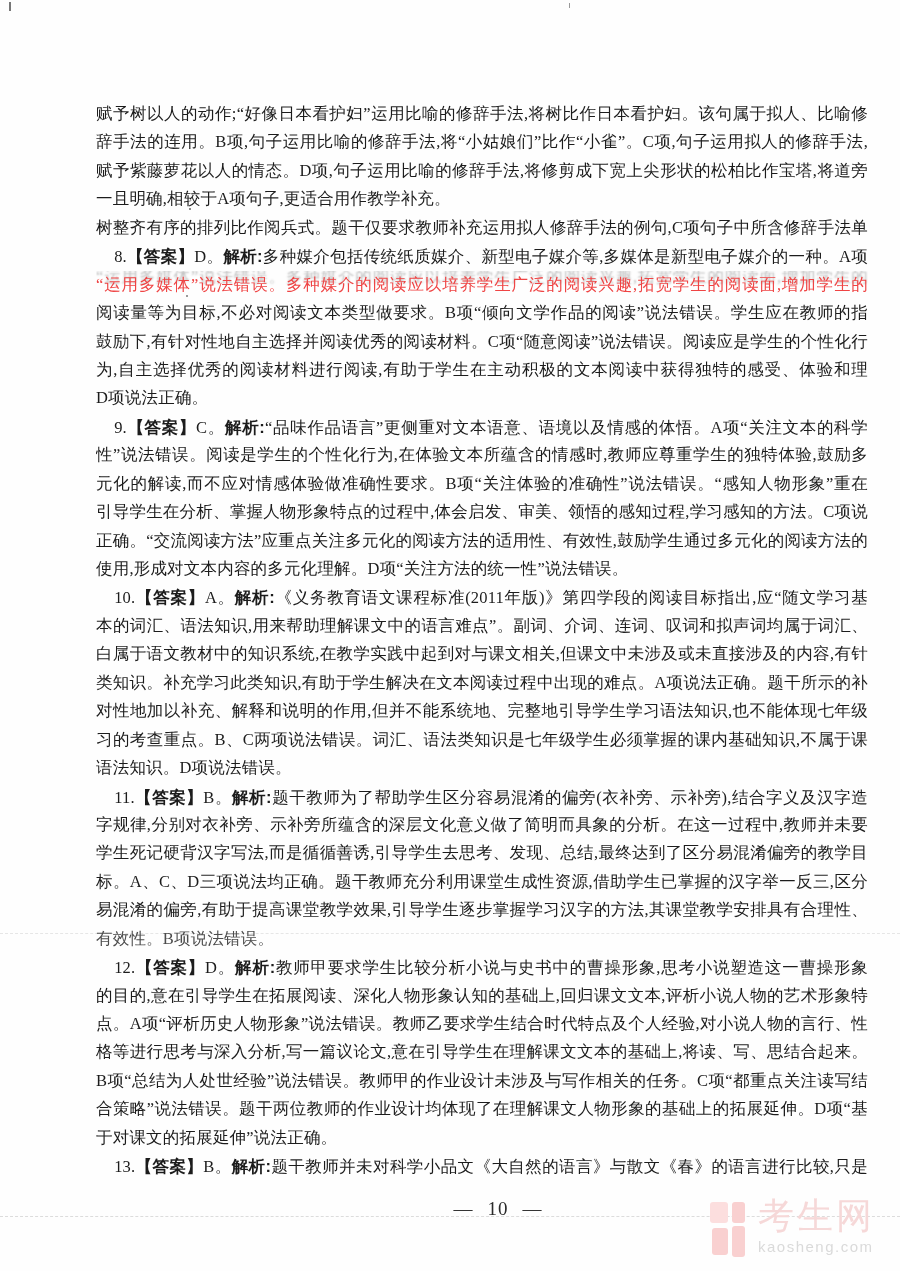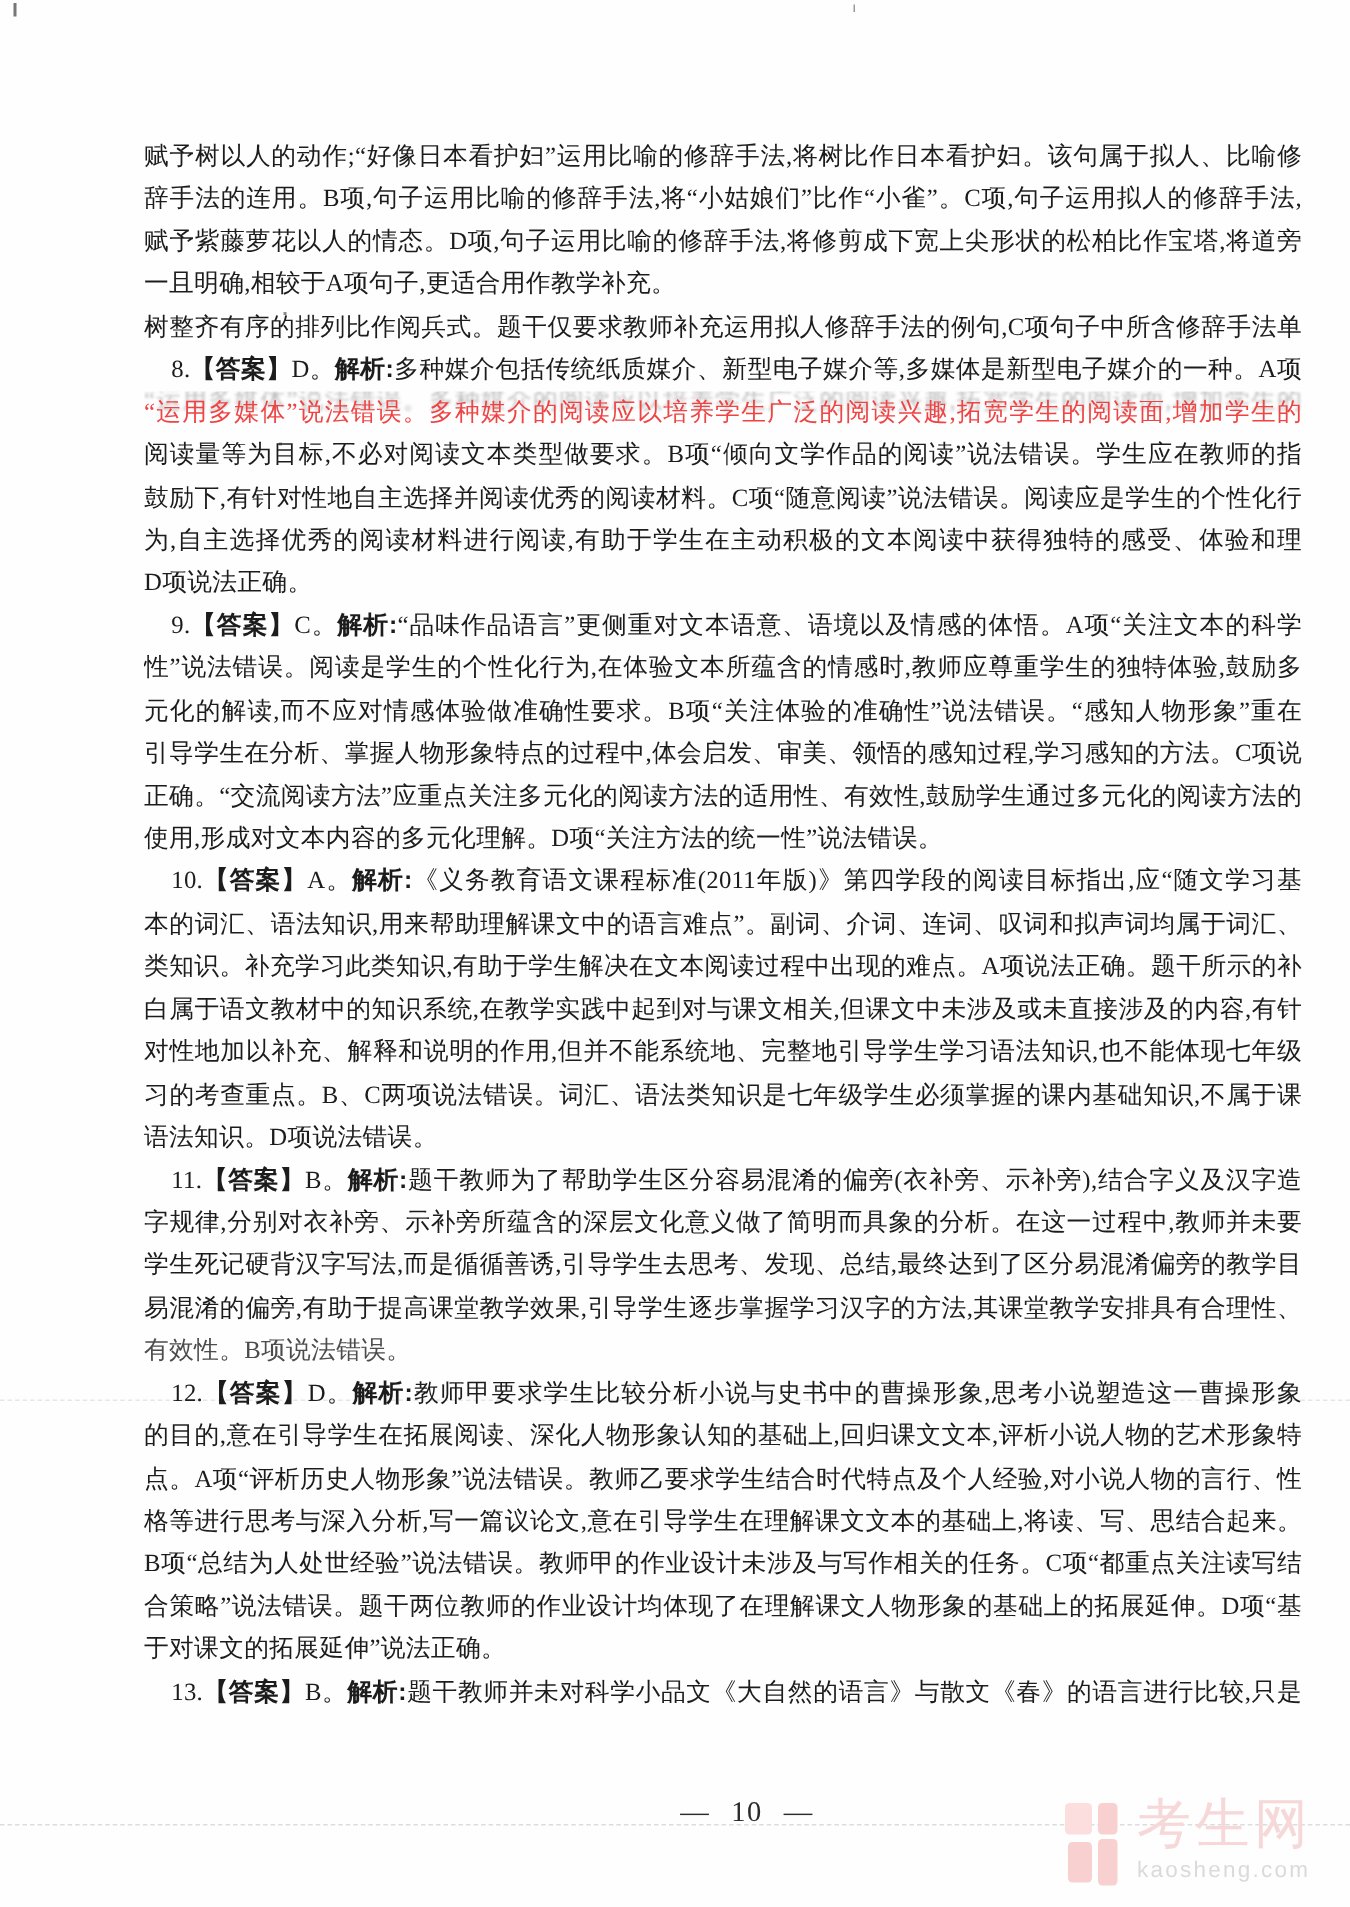--- a/index.html
+++ b/index.html
@@ -2,21 +2,21 @@
 <html><head>
 <meta charset="utf-8">
 <style>
   html,body { margin:0; padding:0; background:#ffffff; }
   .page {
     position:relative; width:900px; height:1271px;
     background:#fefefe; overflow:hidden;
     font-family:"Liberation Serif","DejaVu Serif",serif;
     color:#1c1c1c;
   }
-  .doc { position:absolute; left:96px; top:90px; width:772px; }
+  .doc { position:absolute; left:96px; top:100px; width:772px; }
   .para { margin:0; padding:0; }
   .line {
     font-size:16.5px; line-height:28.45px; height:28.45px;
     text-align:justify; text-align-last:justify;
     overflow:hidden; white-space:normal;
     letter-spacing:0.2px;
   }
   .para-last { text-align-last:left; }
   .para-first.indented { text-indent:1.1em; }
   b.tok { font-family:"Liberation Sans","DejaVu Sans",sans-serif; font-weight:700; }
@@ -89,30 +89,31 @@
         <div class="line para-first indented">9.<b class="tok">【答案】</b>C。<b class="tok">解析:</b>“品味作品语言”更侧重对文本语意、语境以及情感的体悟。A项“关注文本的科学</div>
         <div class="line">性”说法错误。阅读是学生的个性化行为,在体验文本所蕴含的情感时,教师应尊重学生的独特体验,鼓励多</div>
         <div class="line">元化的解读,而不应对情感体验做准确性要求。B项“关注体验的准确性”说法错误。“感知人物形象”重在</div>
         <div class="line">引导学生在分析、掌握人物形象特点的过程中,体会启发、审美、领悟的感知过程,学习感知的方法。C项说法</div>
         <div class="line">正确。“交流阅读方法”应重点关注多元化的阅读方法的适用性、有效性,鼓励学生通过多元化的阅读方法的</div>
         <div class="line para-last">使用,形成对文本内容的多元化理解。D项“关注方法的统一性”说法错误。</div>
       </div>
       <div class="para">
         <div class="line para-first indented">10.<b class="tok">【答案】</b>A。<b class="tok">解析:</b>《义务教育语文课程标准(2011年版)》第四学段的阅读目标指出,应“随文学习基</div>
         <div class="line">本的词汇、语法知识,用来帮助理解课文中的语言难点”。副词、介词、连词、叹词和拟声词均属于词汇、语法</div>
+        <div class="line">白属于语文教材中的知识系统,在教学实践中起到对与课文相关,但课文中未涉及或未直接涉及的内容,有针</div>
         <div class="line">类知识。补充学习此类知识,有助于学生解决在文本阅读过程中出现的难点。A项说法正确。题干所示的补</div>
-        <div class="line">白属于语文教材中的知识系统,在教学实践中起到对与课文相关,但课文中未涉及或未直接涉及的内容,有针</div>
         <div class="line">对性地加以补充、解释和说明的作用,但并不能系统地、完整地引导学生学习语法知识,也不能体现七年级学</div>
         <div class="line">习的考查重点。B、C两项说法错误。词汇、语法类知识是七年级学生必须掌握的课内基础知识,不属于课外</div>
         <div class="line para-last">语法知识。D项说法错误。</div>
       </div>
       <div class="para">
         <div class="line para-first indented">11.<b class="tok">【答案】</b>B。<b class="tok">解析:</b>题干教师为了帮助学生区分容易混淆的偏旁(衣补旁、示补旁),结合字义及汉字造</div>
         <div class="line">字规律,分别对衣补旁、示补旁所蕴含的深层文化意义做了简明而具象的分析。在这一过程中,教师并未要求</div>
         <div class="line">学生死记硬背汉字写法,而是循循善诱,引导学生去思考、发现、总结,最终达到了区分易混淆偏旁的教学目</div>
+        <div class="line">标。A、C、D三项说法均正确。题干教师充分利用课堂生成性资源,借助学生已掌握的汉字举一反三,区分</div>
         <div class="line">易混淆的偏旁,有助于提高课堂教学效果,引导学生逐步掌握学习汉字的方法,其课堂教学安排具有合理性、</div>
         <div class="line para-last faded">有效性。B项说法错误。</div>
       </div>
       <div class="para">
         <div class="line para-first indented">12.<b class="tok">【答案】</b>D。<b class="tok">解析:</b>教师甲要求学生比较分析小说与史书中的曹操形象,思考小说塑造这一曹操形象</div>
         <div class="line">的目的,意在引导学生在拓展阅读、深化人物形象认知的基础上,回归课文文本,评析小说人物的艺术形象特</div>
         <div class="line">点。A项“评析历史人物形象”说法错误。教师乙要求学生结合时代特点及个人经验,对小说人物的言行、性</div>
         <div class="line">格等进行思考与深入分析,写一篇议论文,意在引导学生在理解课文文本的基础上,将读、写、思结合起来。</div>
         <div class="line">B项“总结为人处世经验”说法错误。教师甲的作业设计未涉及与写作相关的任务。C项“都重点关注读写结</div>
         <div class="line">合策略”说法错误。题干两位教师的作业设计均体现了在理解课文人物形象的基础上的拓展延伸。D项“基</div>

